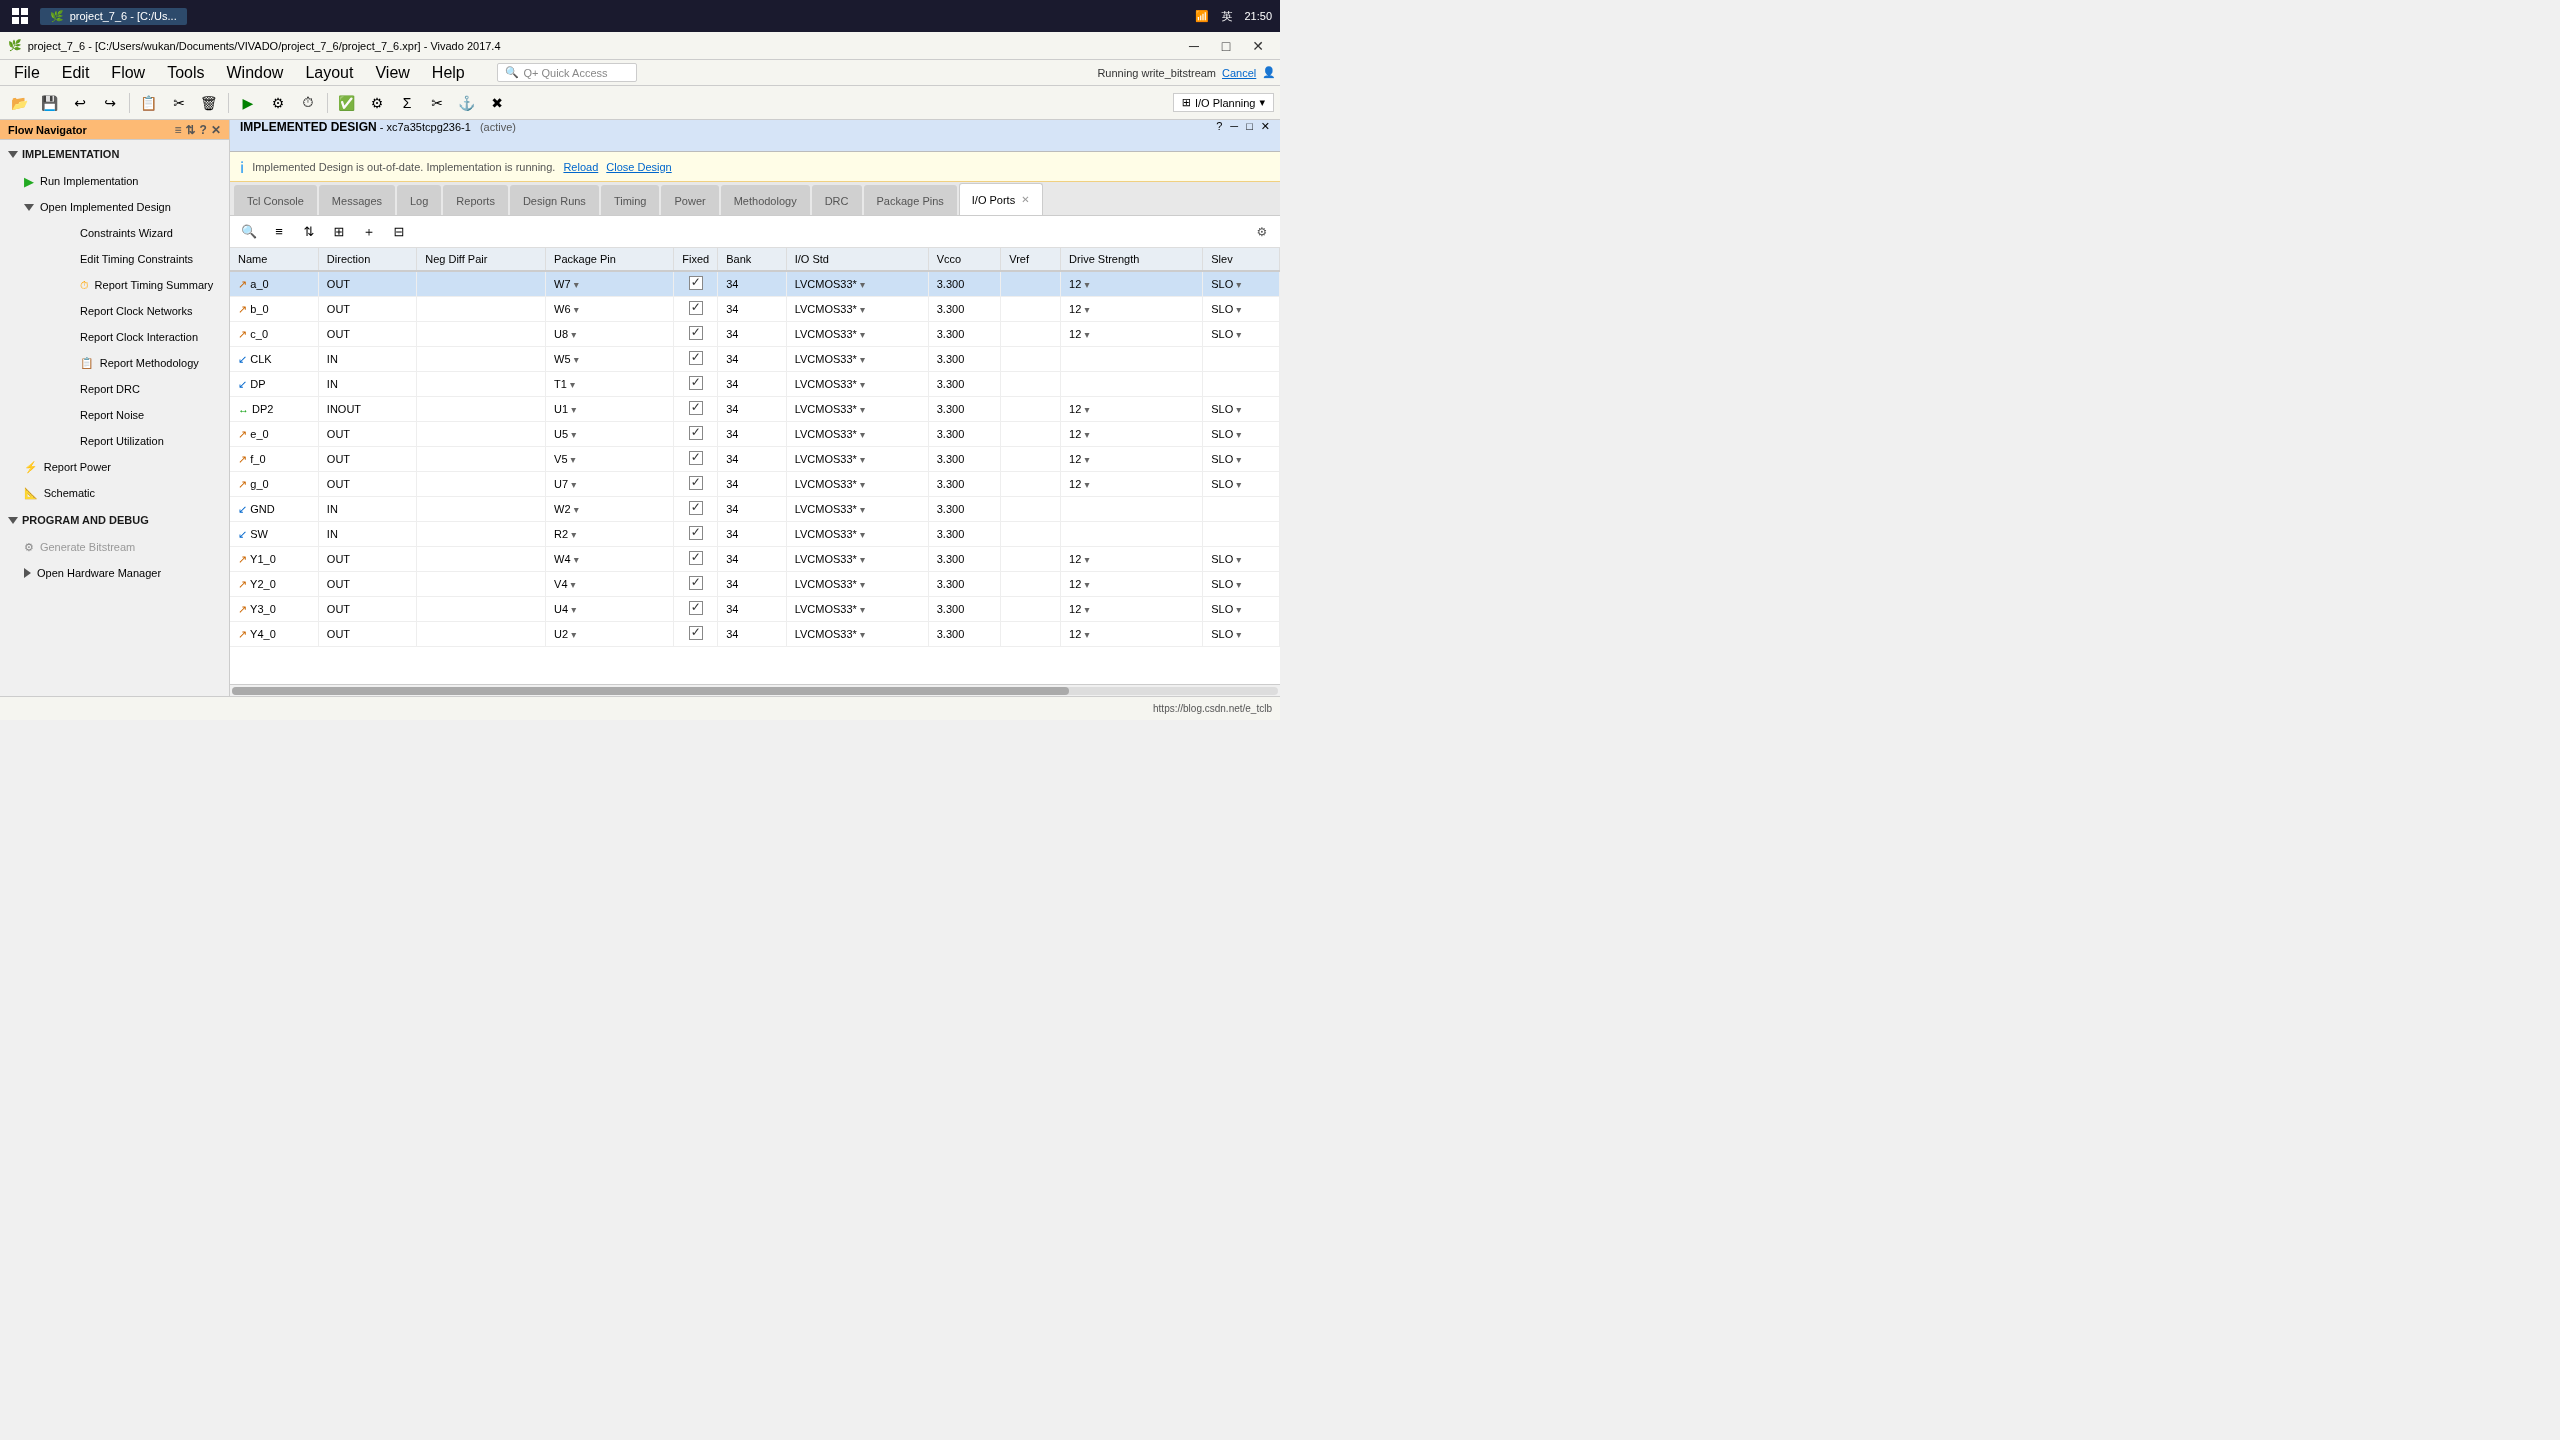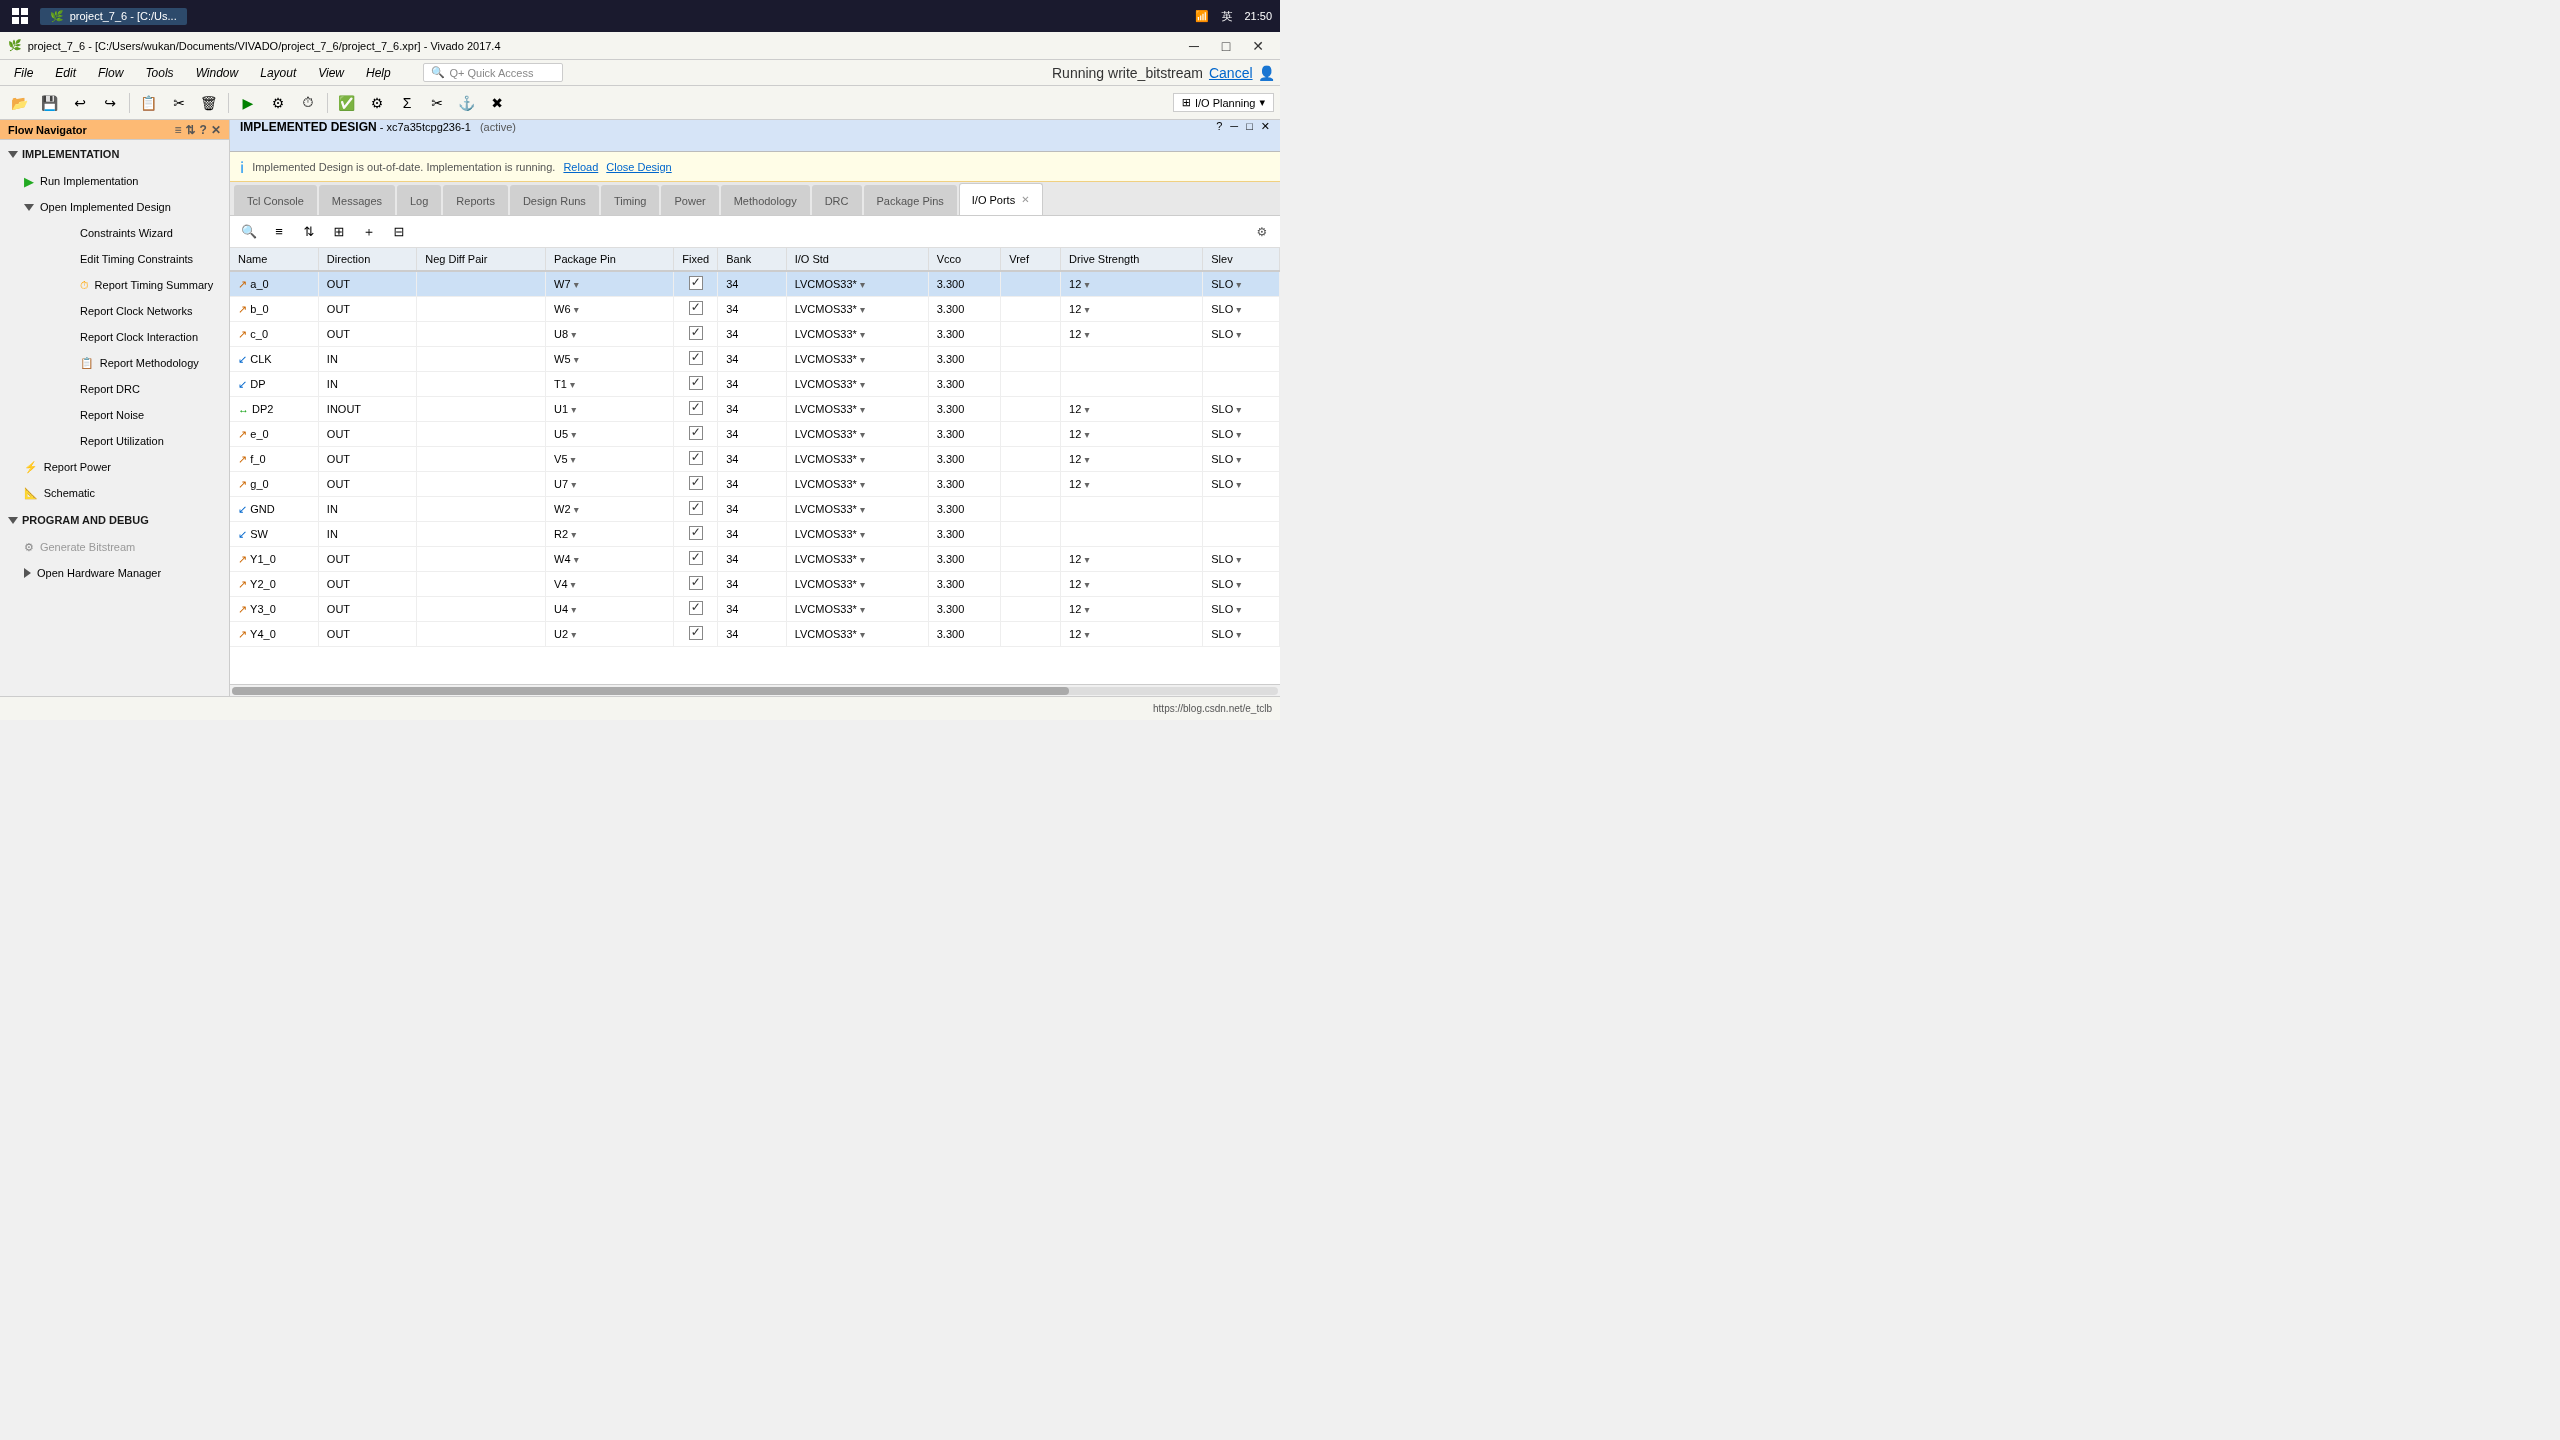--- a/index.html
+++ b/index.html
@@ -13,23 +13,23 @@
     .win-start { width: 24px; height: 24px; display: flex; align-items: center; justify-content: center; }
     
     
     .title-bar { height: 28px; background: #f5f5f0; display: flex; align-items: center; padding: 0 8px; border-bottom: 1px solid #ccc; justify-content: space-between; font-size: 11px; }
     .title-bar-left { display: flex; align-items: center; gap: 6px; }
     .win-controls { display: flex; gap: 4px; }
     .win-btn { width: 28px; height: 24px; border: none; background: transparent; cursor: pointer; display: flex; align-items: center; justify-content: center; font-size: 14px; color: #333; }
     
     
     .menu-bar { height: 26px; background: #f5f5f0; display: flex; align-items: center; padding: 0 4px; border-bottom: 1px solid #ccc; gap: 2px; }
-    .menu-item { padding: 3px 10px; cursor: pointer; font-size: 12px; border-radius: 2px; font-style: italic; }
+    .menu-item { padding: 3px 10px; cursor: pointer; font-size: 16px; border-radius: 2px; }
     .quick-access { display: flex; align-items: center; background: white; border: 1px solid #ccc; border-radius: 2px; padding: 2px 8px; gap: 4px; margin-left: 20px; width: 140px; font-size: 11px; color: #888; }
-    .running-status { margin-left: auto; font-size: 14px; color: #333; display: flex; gap: 6px; }
+    .running-status { margin-left: auto; font-size: 11px; color: #333; display: flex; align-items: center; gap: 6px; }
     .cancel-link { color: #0066cc; cursor: pointer; text-decoration: underline; }
     
     
     .toolbar { height: 34px; background: #f5f5f0; display: flex; align-items: center; padding: 0 6px; border-bottom: 1px solid #ccc; gap: 2px; }
     .tb-btn { width: 28px; height: 26px; border: 1px solid transparent; background: transparent; cursor: pointer; display: flex; align-items: center; justify-content: center; border-radius: 2px; font-size: 14px; }
     .tb-separator { width: 1px; height: 20px; background: #ccc; margin: 0 3px; }
     .layout-selector { margin-left: auto; display: flex; align-items: center; gap: 4px; border: 1px solid #ccc; background: white; padding: 2px 8px; font-size: 11px; cursor: pointer; }
     
     
     .main-layout { display: flex; height: calc(720px - 32px - 28px - 26px - 34px - 24px); }

